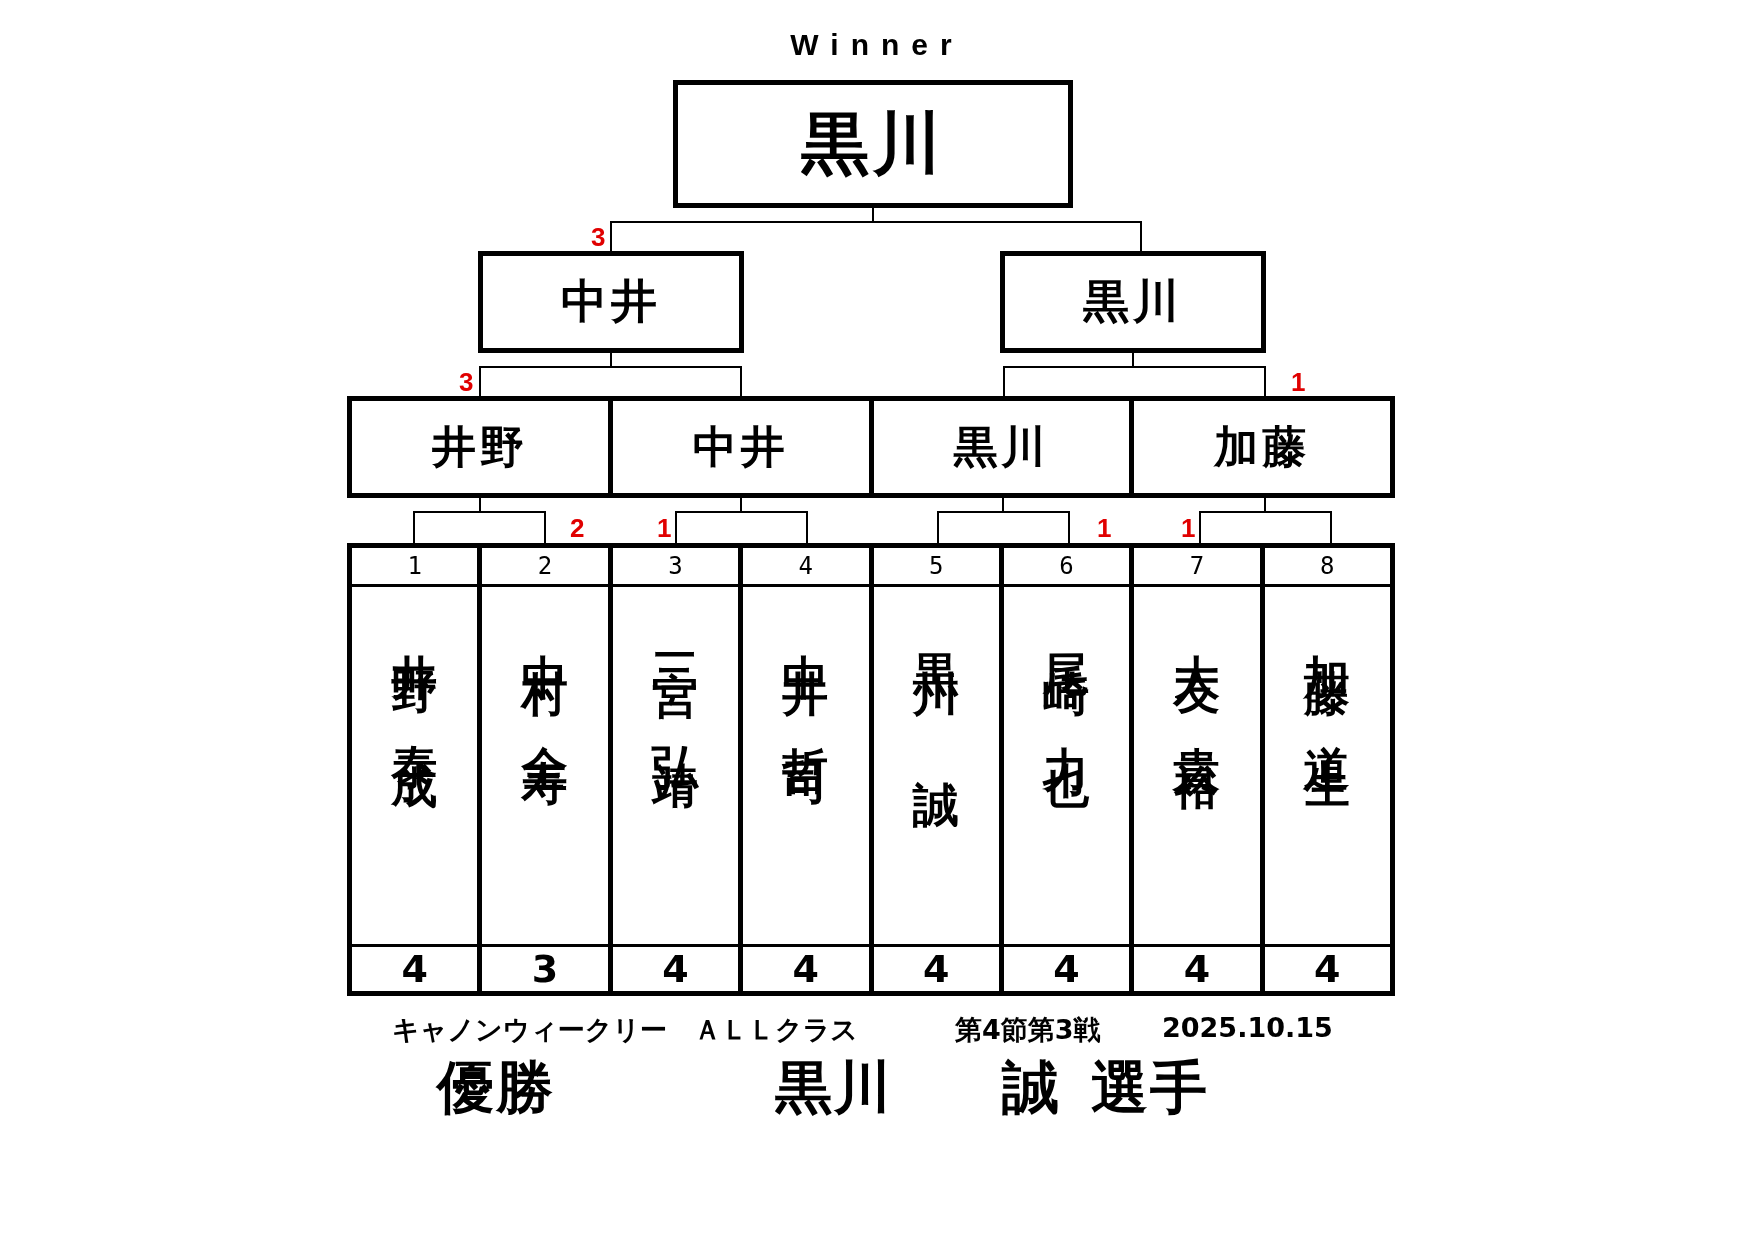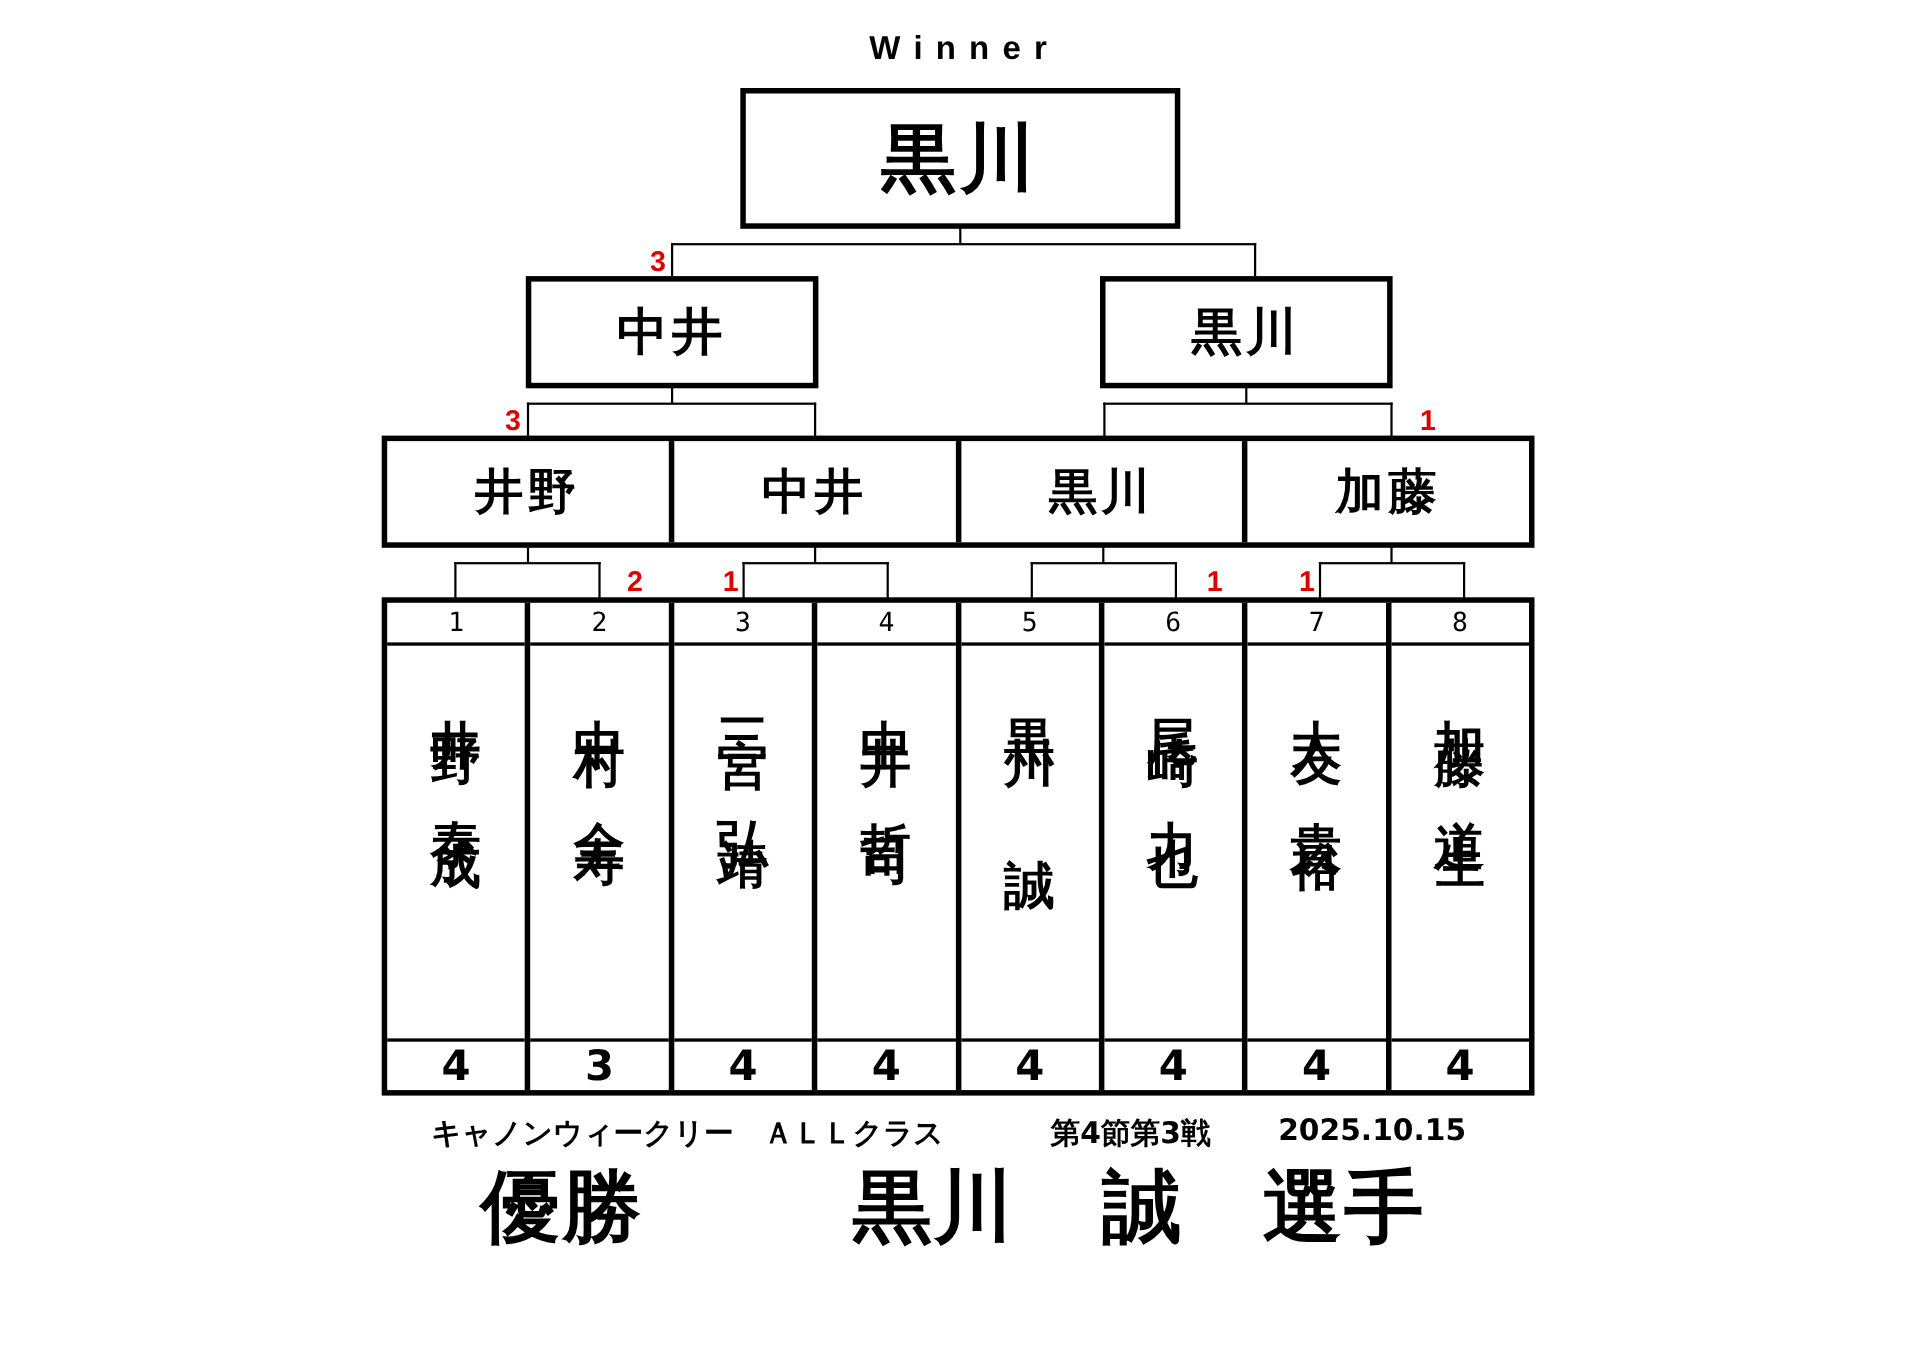--- a/index.html
+++ b/index.html
@@ -29,21 +29,21 @@
   .seed { height: 36px; border-bottom: 3px solid #000; display: flex; align-items: center;
           justify-content: center; font-size: 24px; font-family: "DejaVu Sans Mono", monospace; }
   .name { flex: 1; display: flex; flex-direction: column; align-items: center; justify-content: flex-start;
           padding-top: 30px; box-sizing: border-box; font-weight: bold; font-size: 46px; line-height: 63px; }
   .name .family, .name .given { writing-mode: vertical-rl; text-orientation: upright; letter-spacing: 16px; }
   .name .given { margin-top: 60px; }
   .name .given.single { margin-top: 94px; }
   .result { height: 44px; border-top: 3px solid #000; display: flex; align-items: center; justify-content: center;
             font-size: 38px; font-weight: bold; font-family: "DejaVu Sans", sans-serif; }
   .footer-sub { position: absolute; top: 1012px; font-size: 27px; font-weight: bold; }
-  .footer-main { position: absolute; top: 1050px; font-size: 72px; font-weight: bold; letter-spacing: 2px; }
+  .footer-main { position: absolute; top: 1050px; font-size: 57px; font-weight: bold; letter-spacing: 2px; }
 </style>
 </head>
 <body>
 
 <div class="title-winner">Winner</div>
 
 <div class="box final-text" style="left:673px; top:80px; width:400px; height:128px;">
   <span>黒川</span>
 </div>
 
@@ -178,13 +178,13 @@
   </div>
 </div>
 
 <div class="footer-sub" style="left:360px;margin-left:32px;">キャノンウィークリー　ＡＬＬクラス</div>
 <div class="footer-sub" style="left:955px;">第4節第3戦</div>
 <div class="footer-sub" style="left:1150px; font-family: 'DejaVu Sans', sans-serif; margin-left: 12px;">2025.10.15</div>
 
 <div class="footer-main" style="left:437px;">優勝</div>
 <div class="footer-main" style="left:775px;">黒川</div>
 <div class="footer-main" style="left:1002px;">誠</div>
-<div class="footer-main" style="left:1148px;">選手</div>
+<div class="footer-main" style="left:1091px;">選手</div>
 
 </body></html>

